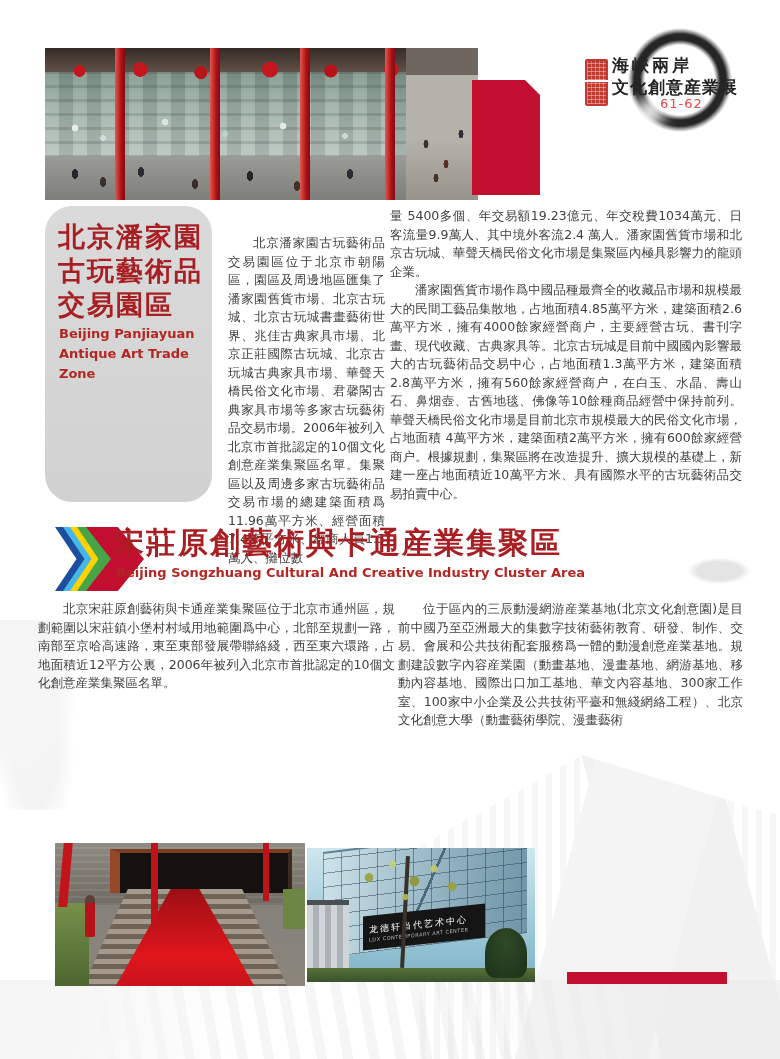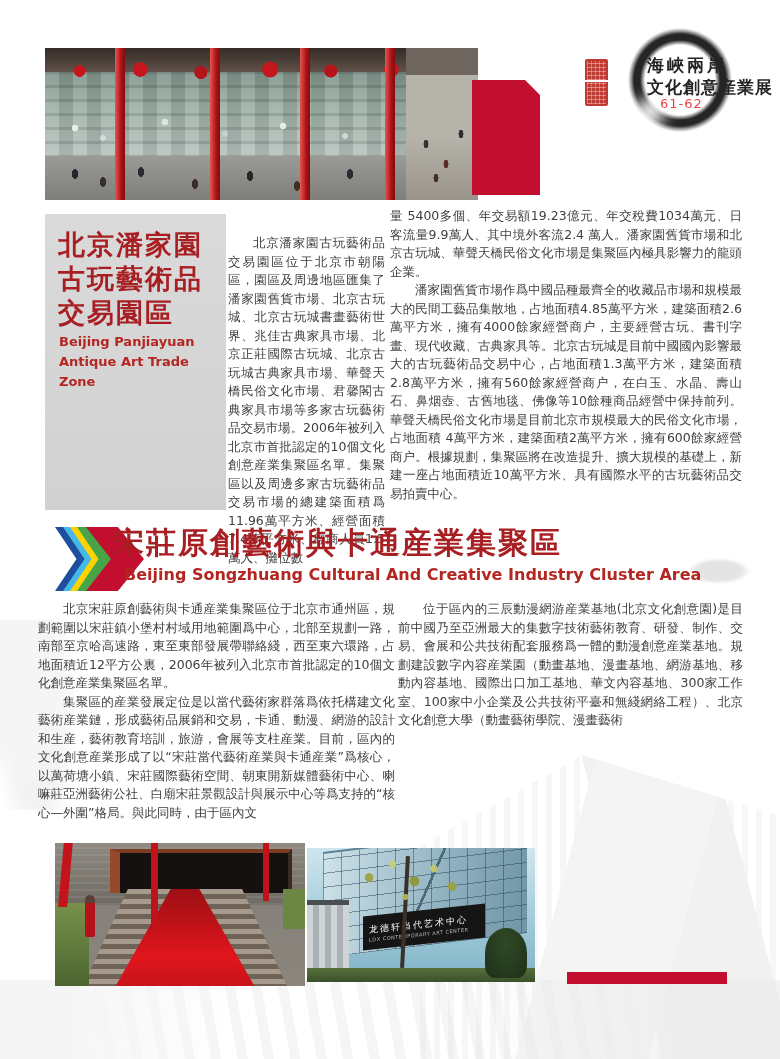--- a/index.html
+++ b/index.html
@@ -84,47 +84,47 @@
   .enso{left:628px;top:28px;width:104px;height:104px;border-radius:50%;z-index:1;
     background:radial-gradient(circle at 50% 50%,transparent 0 35px,rgba(25,25,25,.95) 40px 46px,rgba(60,60,60,.5) 49px,transparent 52px);
     filter:blur(.6px);transform:rotate(-15deg);}
   .enso::after{content:"";position:absolute;left:2px;bottom:16px;width:26px;height:26px;
     background:#fff;filter:blur(7px);opacity:.9;}
   .seal{left:585px;top:59px;width:23px;height:47px;background:#c13a31;border-radius:2px;z-index:2;}
   .seal::before{content:"";position:absolute;left:0;right:0;top:21px;height:2px;background:#fff;}
   .seal::after{content:"";position:absolute;inset:2px;opacity:.7;background-image:
     repeating-linear-gradient(0deg,rgba(255,255,255,.55) 0 1px,transparent 1px 4px),
     repeating-linear-gradient(90deg,rgba(255,255,255,.45) 0 1px,transparent 1px 4px);}
-  .brand{left:612px;top:54px;z-index:2;font-family:"DejaVu Serif",serif;font-weight:700;color:#242424;margin-left:35px;}
+  .brand{left:612px;top:54px;z-index:2;font-family:"DejaVu Serif",serif;font-weight:700;color:#242424;}
   .brand .l1{font-size:17px;letter-spacing:3px;line-height:22px;}
   .brand .l2{font-size:17px;letter-spacing:1px;line-height:22px;}
   .pagenum{left:660px;top:96px;z-index:2;font-size:13px;color:#ef4444;letter-spacing:1px;}
 
   
-  .s1-panel{left:45px;top:214px;width:181px;height:296px;z-index:2;
-    background:linear-gradient(180deg,#dadada,#d1d1d1);}
+  .s1-panel{left:45px;top:206px;width:167px;height:296px;z-index:2;
+    background:linear-gradient(180deg,#dadada,#d1d1d1);border-radius:27px;}
   .s1-title{font-family:"DejaVu Serif",serif;font-weight:700;font-size:27px;line-height:34px;
     color:var(--heading-red);letter-spacing:2px;padding:14px 0 0 13px;}
   .s1-en{position:absolute;left:14px;top:118px;font-size:13px;font-weight:700;
     color:#b32622;line-height:20px;}
   .s1-col1{left:228px;top:198px;width:157px;margin-top:36px;}
   .s1-col2{left:390px;top:207px;width:352px;}
 
   
   .chev{left:55px;top:527px;width:92px;height:64px;z-index:2;}
   .chev i{position:absolute;top:0;height:64px;width:50px;
     clip-path:polygon(0 0,55% 0,100% 50%,55% 100%,0 100%,43% 50%);}
   .chev .c1{left:0;background:var(--chevron-blue);z-index:1;}
   .chev .c2{left:8px;background:var(--chevron-cyan);z-index:2;}
   .chev .c3{left:15px;background:var(--chevron-yellow);z-index:3;}
   .chev .c4{left:22px;background:var(--chevron-green);z-index:4;}
   .chev .c5{left:31px;width:58px;background:var(--chevron-red);z-index:5;}
   .s2-title{left:114px;top:523px;z-index:2;font-family:"DejaVu Serif",serif;font-weight:700;
     font-size:30px;letter-spacing:2px;color:var(--heading-red);}
-  .s2-sub{left:124px;top:565px;z-index:2;font-size:16px;font-weight:700;color:#b32622;}
+  .s2-sub{left:116px;top:565px;z-index:2;font-size:13px;font-weight:700;color:#b32622;}
 
   
   .s2-left{left:38px;top:600px;width:357px;}
   .s2-right{left:398px;top:600px;width:345px;}
   .s2-narrow{left:575px;top:822px;width:168px;}
   .redbar{left:567px;top:972px;width:160px;height:12px;background:var(--accent-red);z-index:3;}
 
   
   .photo1{left:55px;top:843px;width:250px;height:143px;overflow:hidden;z-index:3;
     background:linear-gradient(180deg,#98948a 0%,#84807a 30%,#8b857c 100%);}
@@ -237,21 +237,20 @@
     <i class="c2"></i>
     <i class="c3"></i>
     <i class="c4"></i>
     <i class="c5"></i>
   </div>
   <div class="abs s2-title">宋莊原創藝術與卡通産業集聚區</div>
   <div class="abs s2-sub">Beijing Songzhuang Cultural And Creative Industry Cluster Area</div>
 
   <div class="abs s2-left body-text">
     <p class="ind">北京宋莊原創藝術與卡通産業集聚區位于北京市通州區，規劃範圍以宋莊鎮小堡村村域用地範圍爲中心，北部至規劃一路，南部至京哈高速路，東至東部發展帶聯絡綫，西至東六環路，占地面積近12平方公裏，2006年被列入北京市首批認定的10個文化創意産業集聚區名單。</p>
-    <p class="ind">集聚區的産業發展定位是以當代藝術家群落爲依托構建文化藝術産業鏈，形成藝術品展銷和交易，卡通、動漫、網游的設計和生産，藝術教育培訓，旅游，會展等支柱産業。目前，區內的文化創意産業形成了以“宋莊當代藝術産業與卡通産業”爲核心，以萬荷塘小鎮、宋莊國際藝術空間、朝東開新媒體藝術中心、喇嘛莊亞洲藝術公社、白廟宋莊景觀設計與展示中心等爲支持的“核心—外圍”格局。與此同時，由于區內文</p>
   </div>
   <div class="abs s2-right body-text">
     <p class="ind">位于區內的三辰動漫網游産業基地(北京文化創意園)是目前中國乃至亞洲最大的集數字技術藝術教育、研發、制作、交易、會展和公共技術配套服務爲一體的動漫創意産業基地。規劃建設數字內容産業園（動畫基地、漫畫基地、網游基地、移動內容基地、國際出口加工基地、華文內容基地、300家工作室、100家中小企業及公共技術平臺和無綫網絡工程）、北京文化創意大學（動畫藝術學院、漫畫藝術</p>
   </div>
   <div class="abs redbar"></div>
 
   <div class="abs photo1">
     <div class="p1-brick"></div>
     <div class="p1-open"></div>
     <div class="p1-stair"></div>

